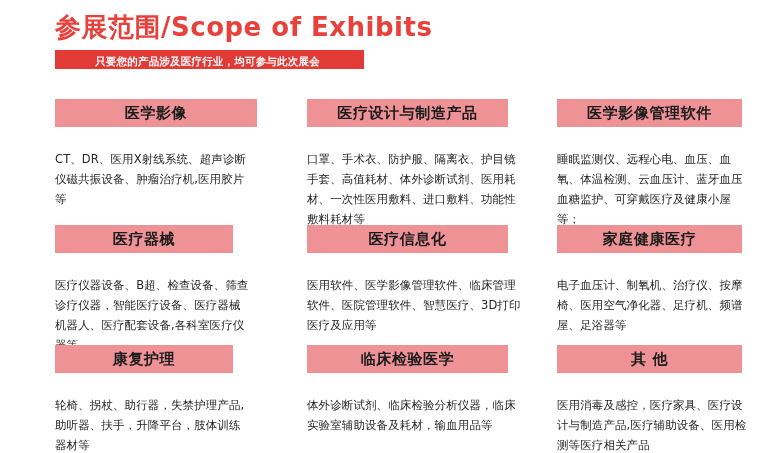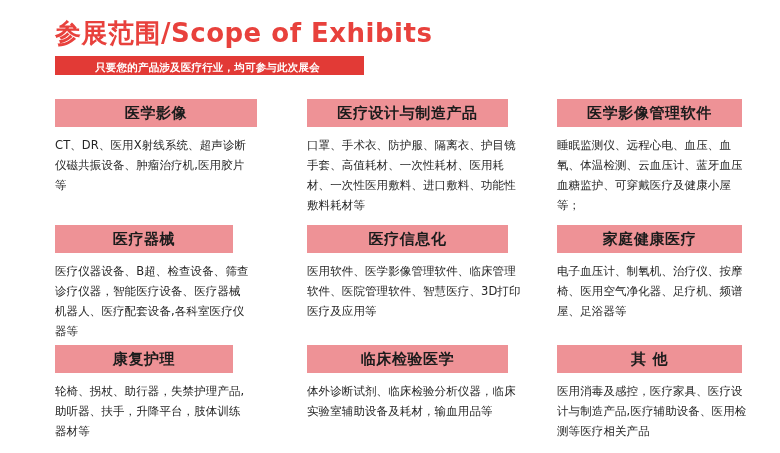--- a/index.html
+++ b/index.html
@@ -18,21 +18,21 @@
     position: relative;
     width: 780px;
     height: 453px;
     background: #ffffff;
   }
 
   
   .header {
     position: absolute;
     left: 55px;
-    top: 16px;
+    top: 10px;
     width: 700px;
   }
   .main-title {
     font-size: 26px;
     font-weight: bold;
     color: #e8413c;
     letter-spacing: 0.5px;
     line-height: 34px;
     white-space: nowrap;
     margin: 0;
@@ -89,21 +89,21 @@
   .card-9 .card-header { width: 185px; }
 
   .card-title {
     font-size: 15px;
     font-weight: bold;
     color: #1c1c1c;
     letter-spacing: 0.6px;
     white-space: nowrap;
   }
   .card-body {
-    margin-top: 8px;
+    margin-top: 22px;
     font-size: 11.5px;
     line-height: 20px;
     color: #262626;
     letter-spacing: 0.1px;
   }
   .card-1 .card-body,
   .card-4 .card-body,
   .card-7 .card-body { width: 196px; }
   .card-2 .card-body,
   .card-5 .card-body,
@@ -130,21 +130,21 @@
       <div class="card-header">
         <span class="card-title">医学影像</span>
       </div>
       <div class="card-body">CT、DR、医用X射线系统、超声诊断仪磁共振设备、肿瘤治疗机,医用胶片等</div>
     </div>
 
     <div class="card card-2">
       <div class="card-header">
         <span class="card-title">医疗设计与制造产品</span>
       </div>
-      <div class="card-body">口罩、手术衣、防护服、隔离衣、护目镜手套、高值耗材、一次性耗材、医用耗材、一次性医用敷料、进口敷料、功能性敷料耗材等</div>
+      <div class="card-body">口罩、手术衣、防护服、隔离衣、护目镜手套、高值耗材、体外诊断试剂、医用耗材、一次性医用敷料、进口敷料、功能性敷料耗材等</div>
     </div>
 
     <div class="card card-3">
       <div class="card-header">
         <span class="card-title">医学影像管理软件</span>
       </div>
       <div class="card-body">睡眠监测仪、远程心电、血压、血氧、体温检测、云血压计、蓝牙血压血糖监护、可穿戴医疗及健康小屋等；</div>
     </div>
 
     <div class="card card-4">

